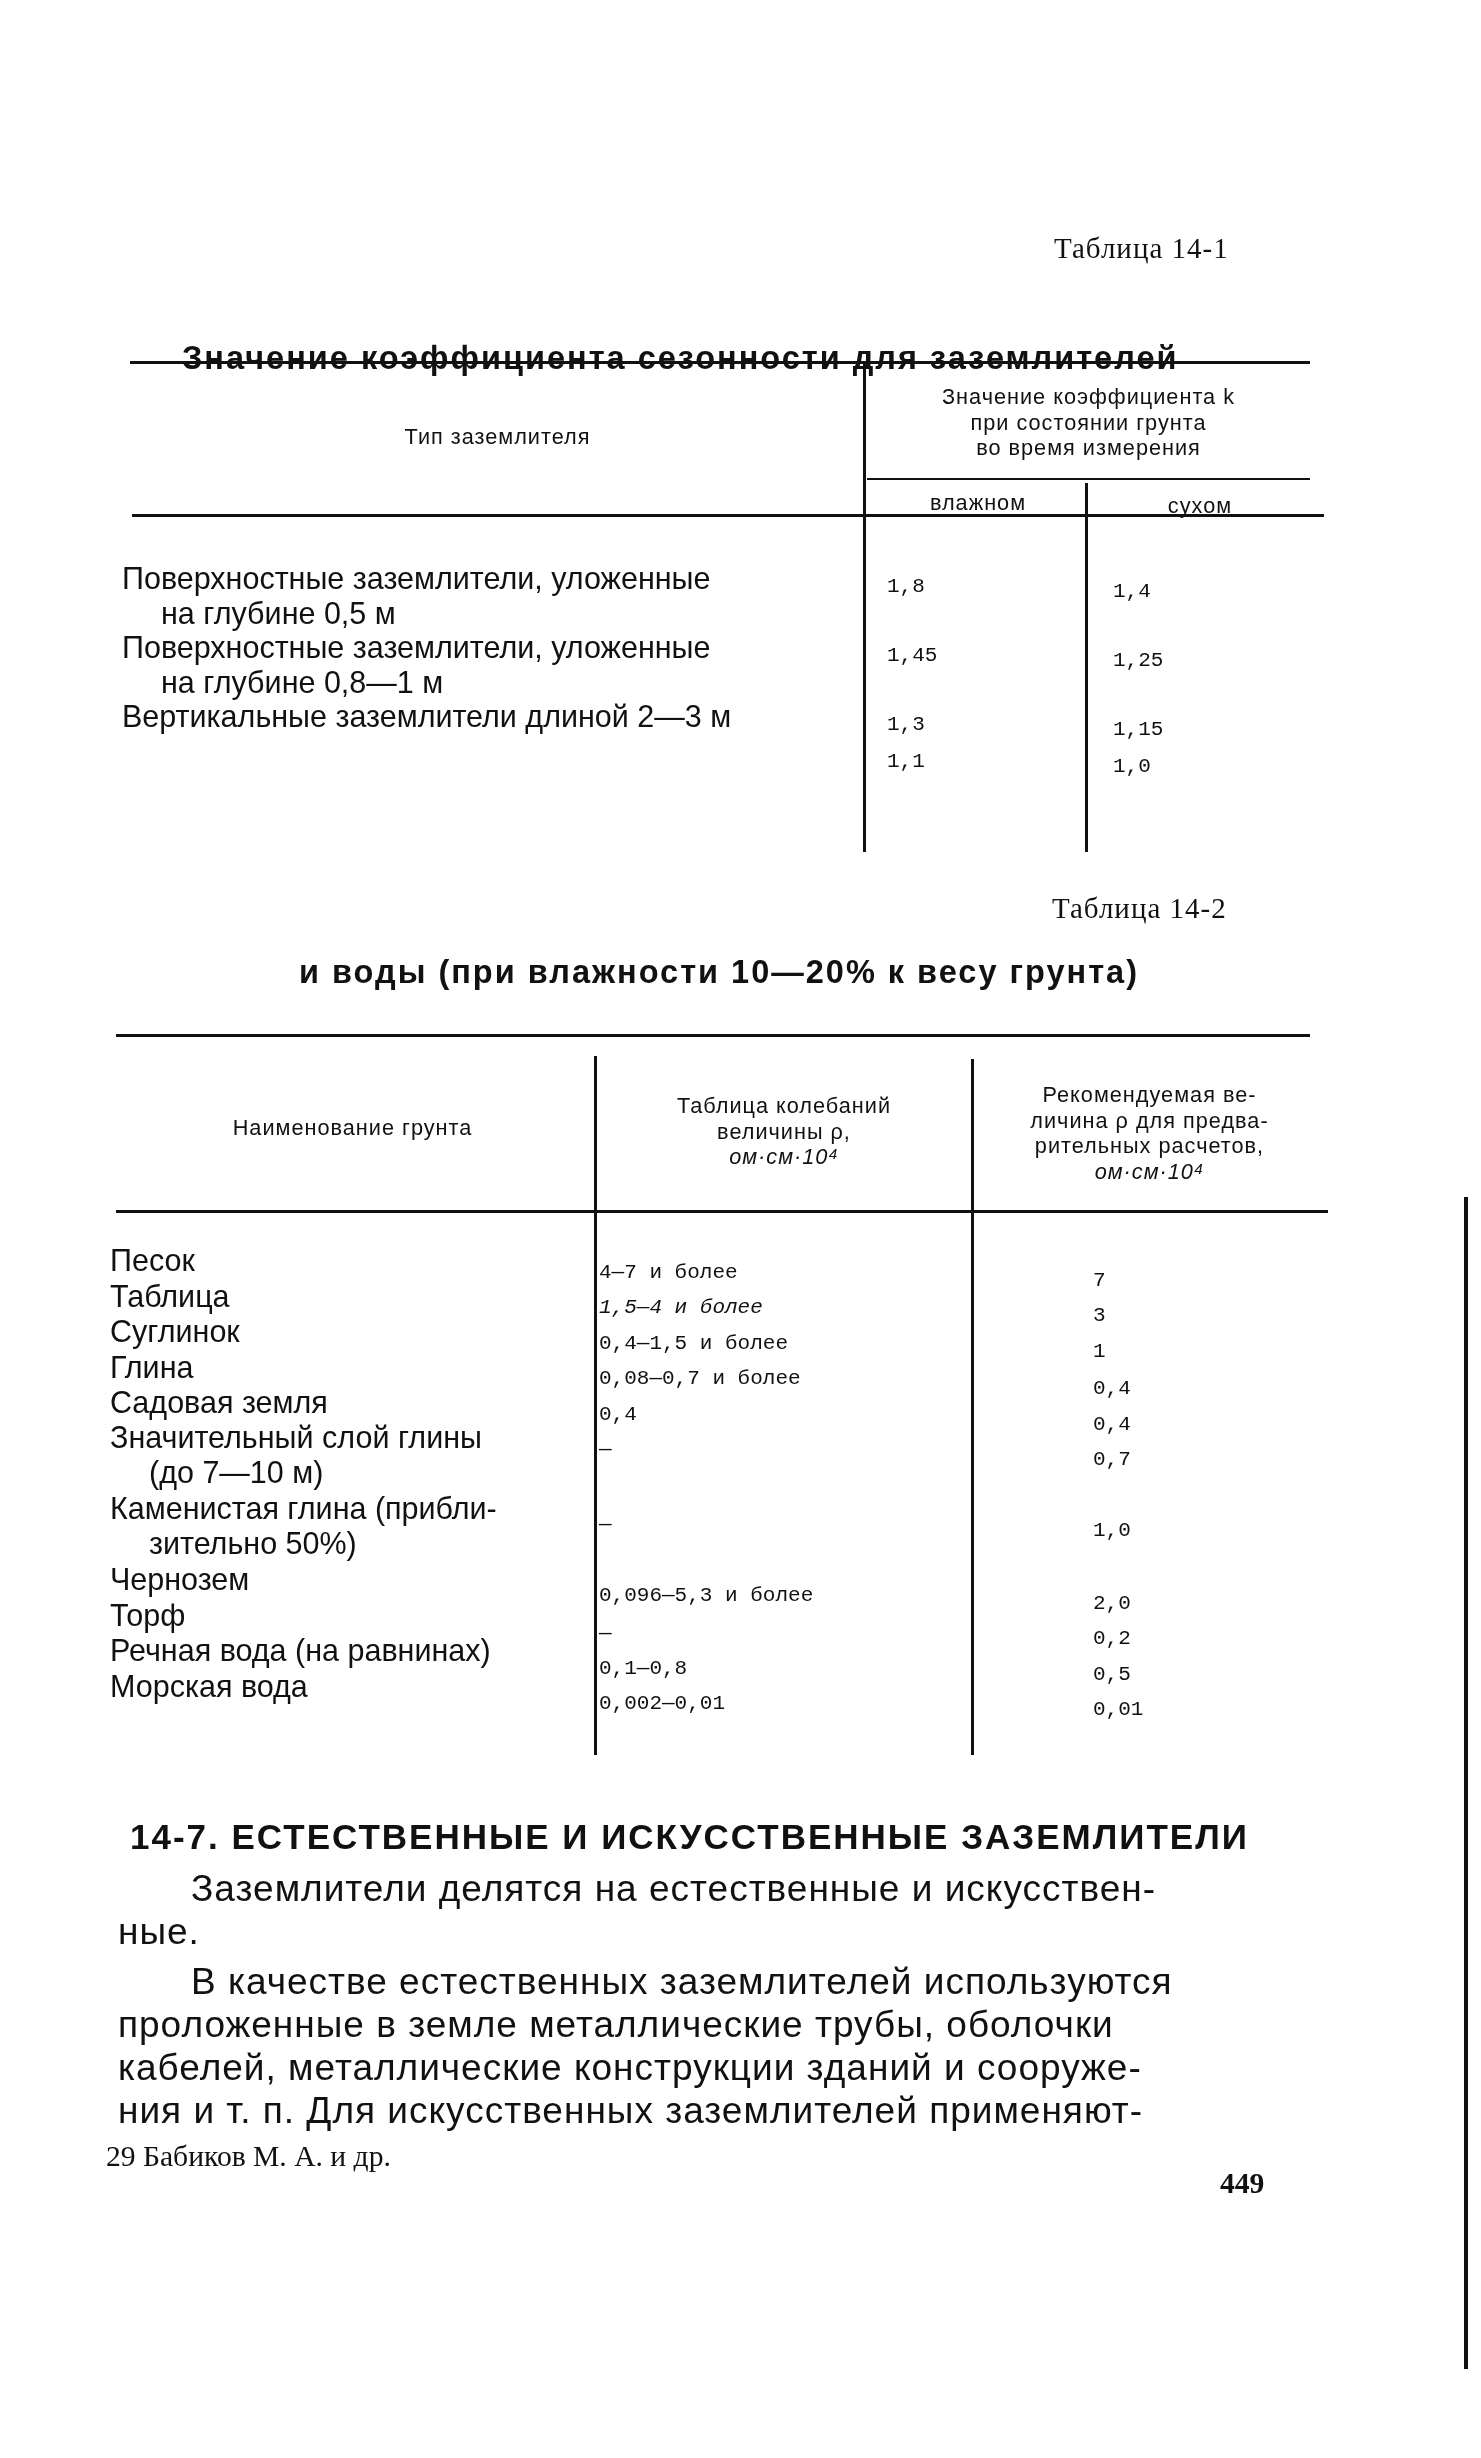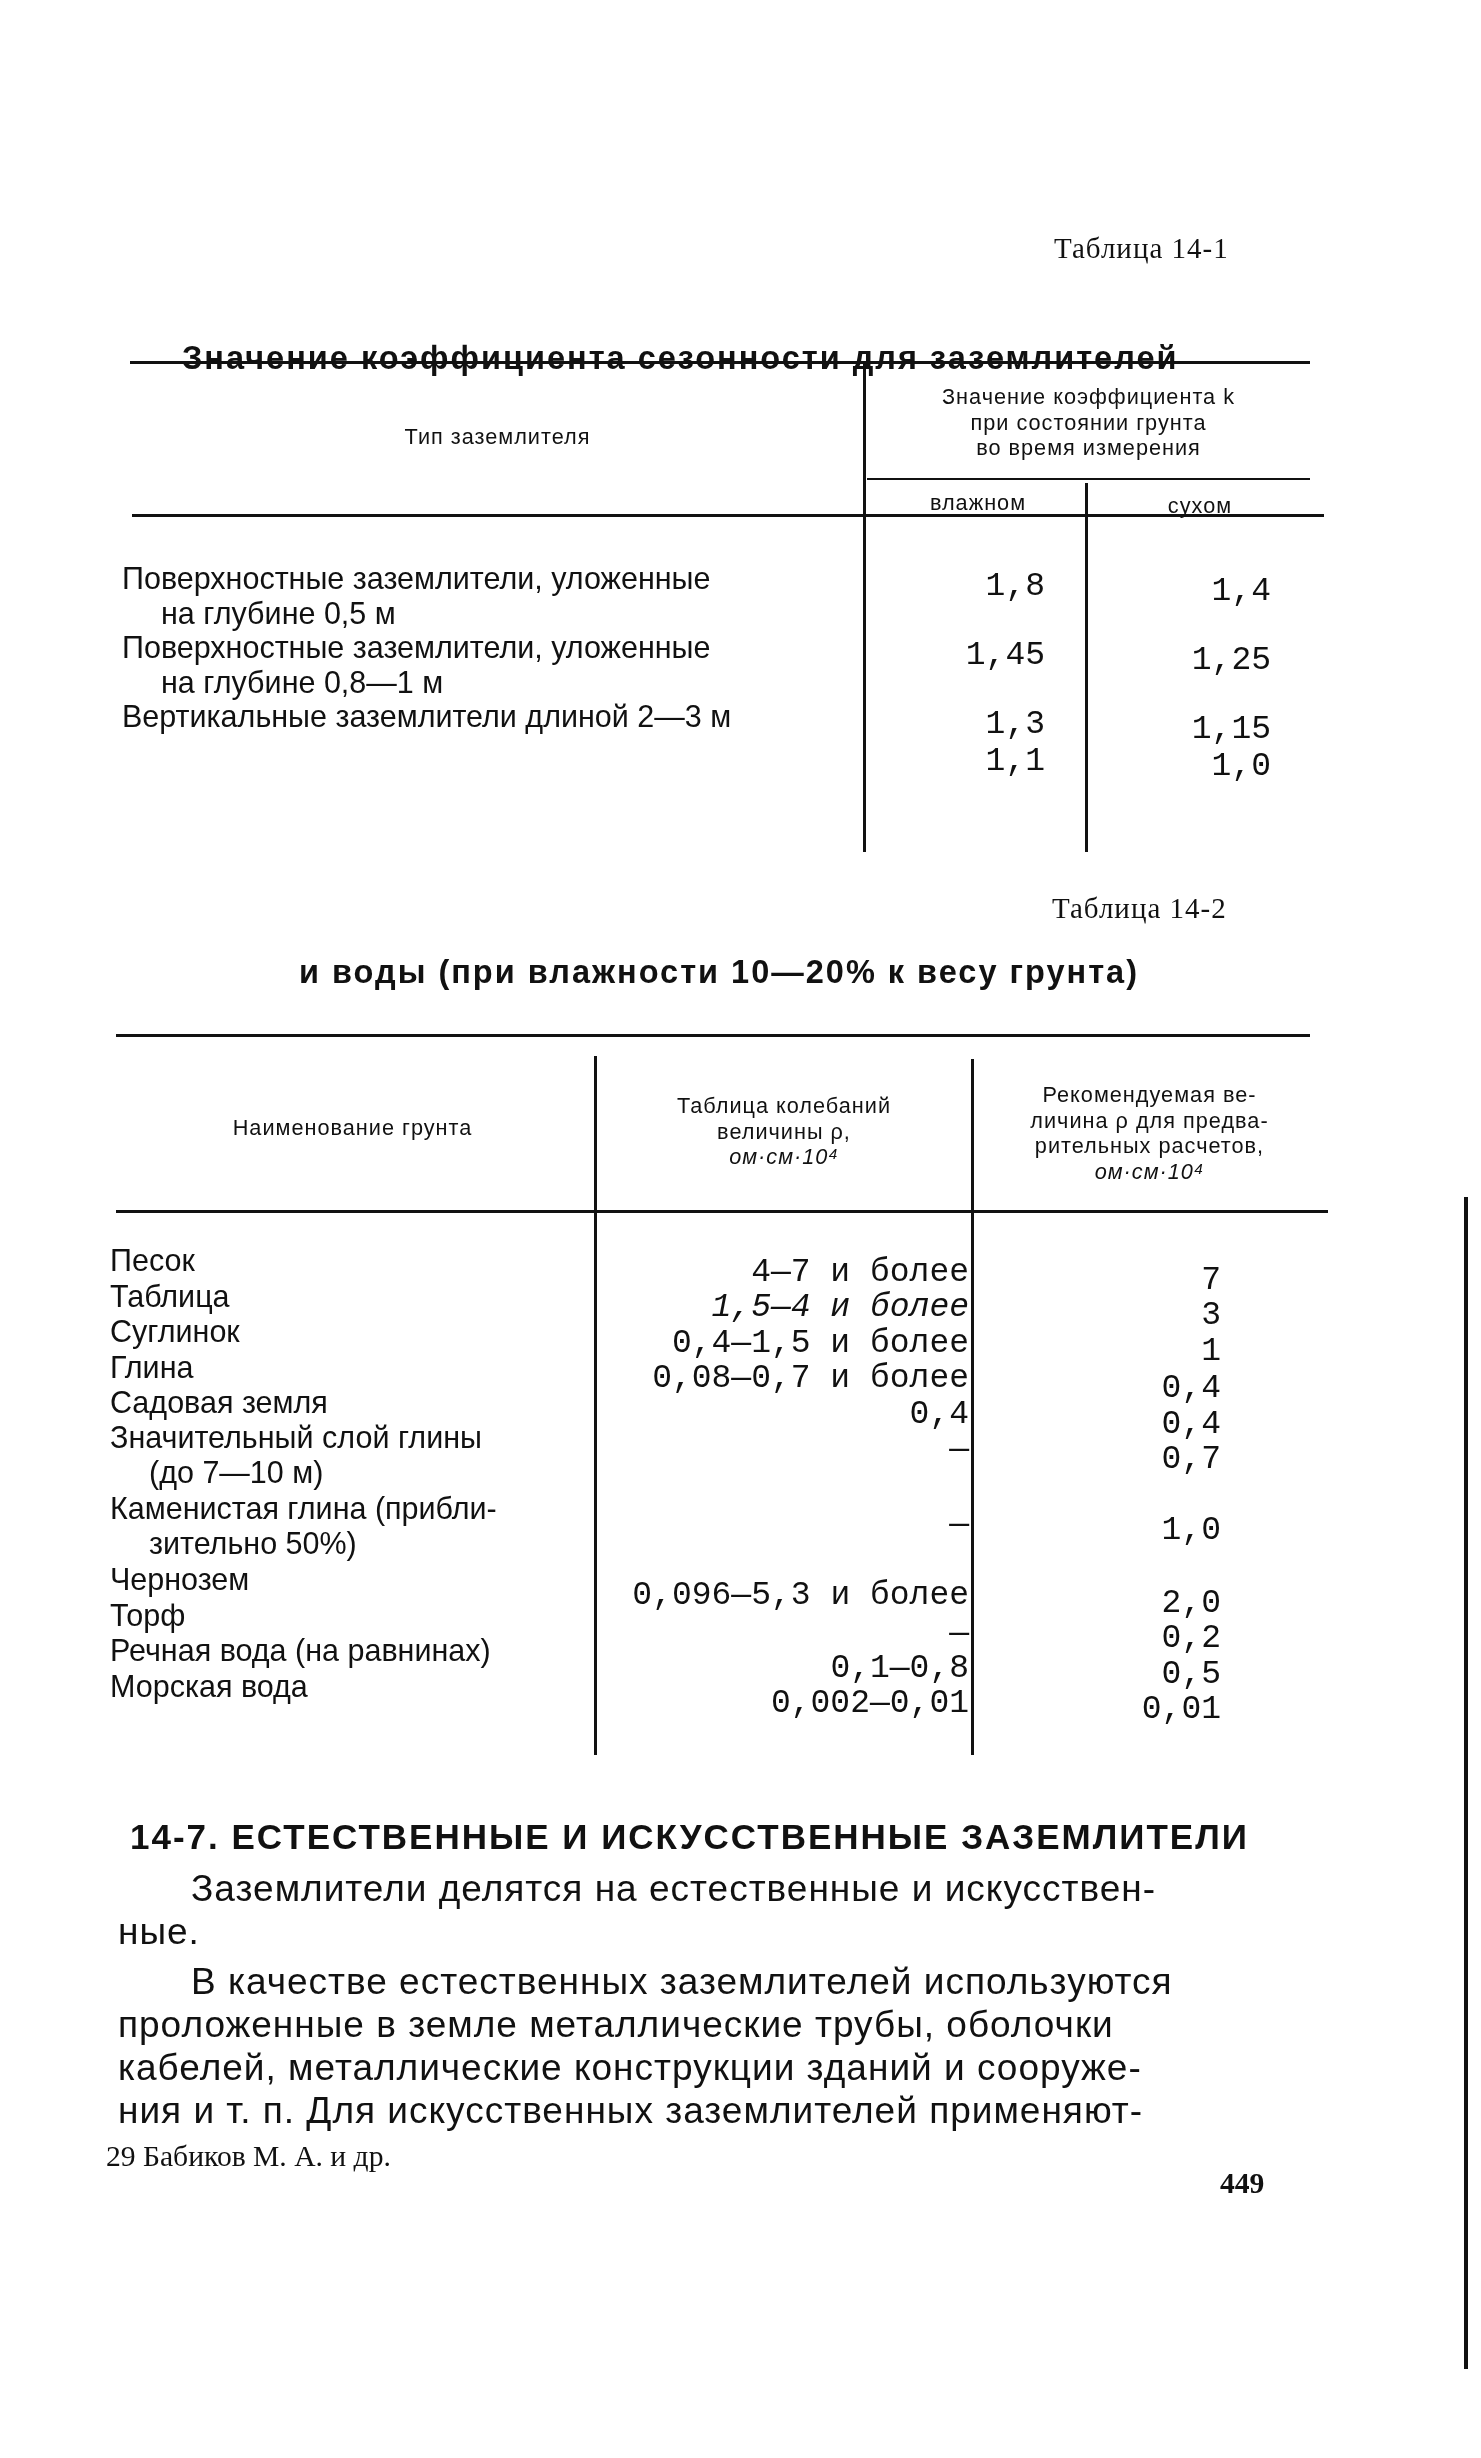--- a/index.html
+++ b/index.html
@@ -4,21 +4,21 @@
 <style>
   html, body { margin:0; padding:0; background:#fff; }
   body { width:1482px; height:2459px; position:relative; overflow:hidden; color:#111;
          font-family:"Liberation Serif", serif; }
   .abs { position:absolute; }
   .tcap { font-size:29px; letter-spacing:1px; }
   .ttitle { font-family:"Liberation Sans", sans-serif; font-weight:bold; font-size:32.5px; letter-spacing:2px; }
   .rule { position:absolute; background:#111; }
   .hdr { font-family:"Liberation Sans", sans-serif; font-size:21.7px; line-height:25.6px; text-align:center; letter-spacing:1px; }
   .cell { font-family:"Liberation Sans", sans-serif; font-size:30.5px; line-height:35px; }
-  .num { font-family:"Liberation Mono", monospace; font-size:33px; line-height:35px; text-align:right; }
+  .num { font-family:"Liberation Mono", monospace; font-size:21px; line-height:35px; text-align:left; }
   .t1row { position:absolute; left:122px; width:724px; text-align:justify; }
   .t1row .l2 { padding-left:39px; display:block; text-align:left; }
   .t2name { position:absolute; left:110px; width:473px; }
   .indent { padding-left:39px; display:block; }
   .sec { font-family:"Liberation Sans", sans-serif; font-weight:bold; font-size:35px; letter-spacing:2px; }
   .para { font-family:"Liberation Sans", sans-serif; font-size:37px; line-height:43px; letter-spacing:1px; }
   .footer { font-family:"Liberation Serif", serif; font-size:29.6px; }
 </style>
 </head>
 <body>

